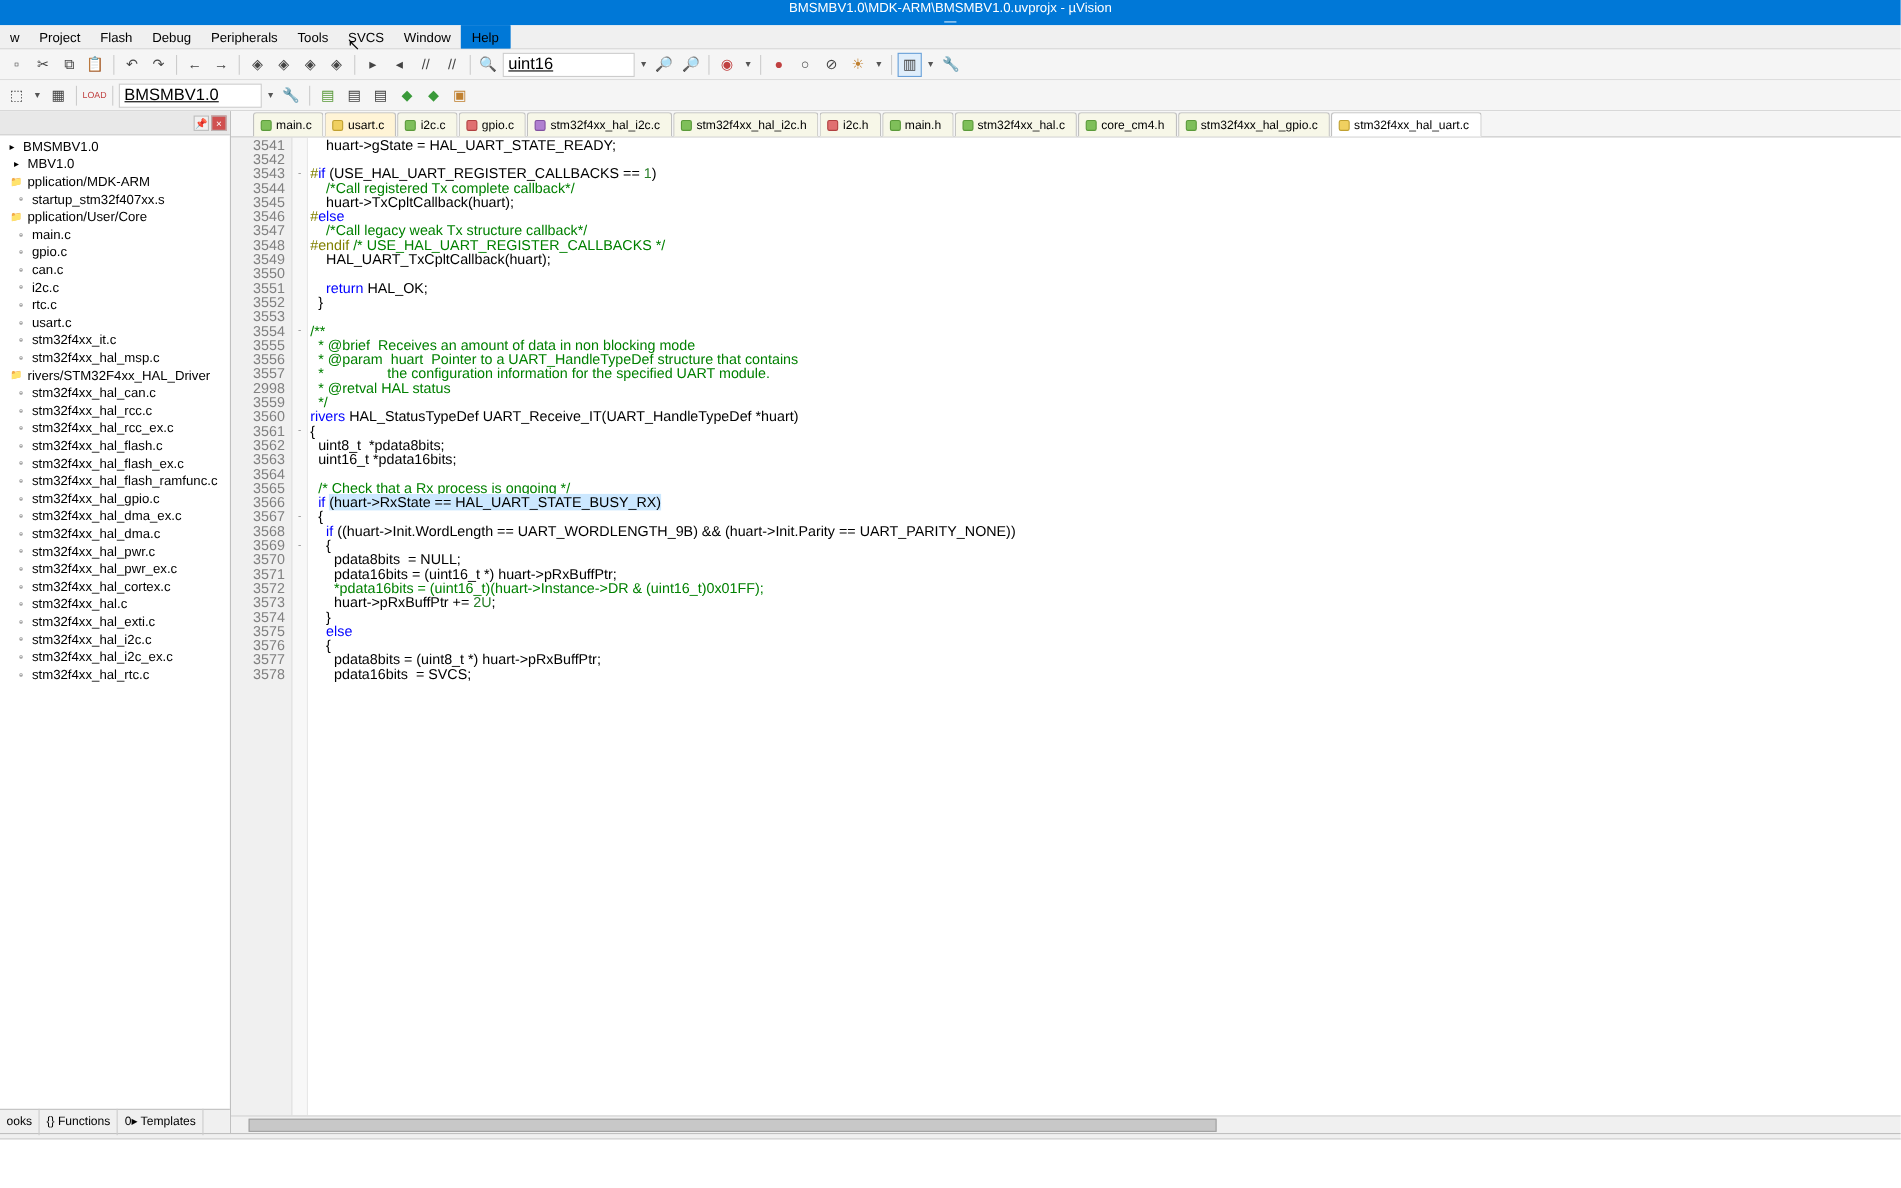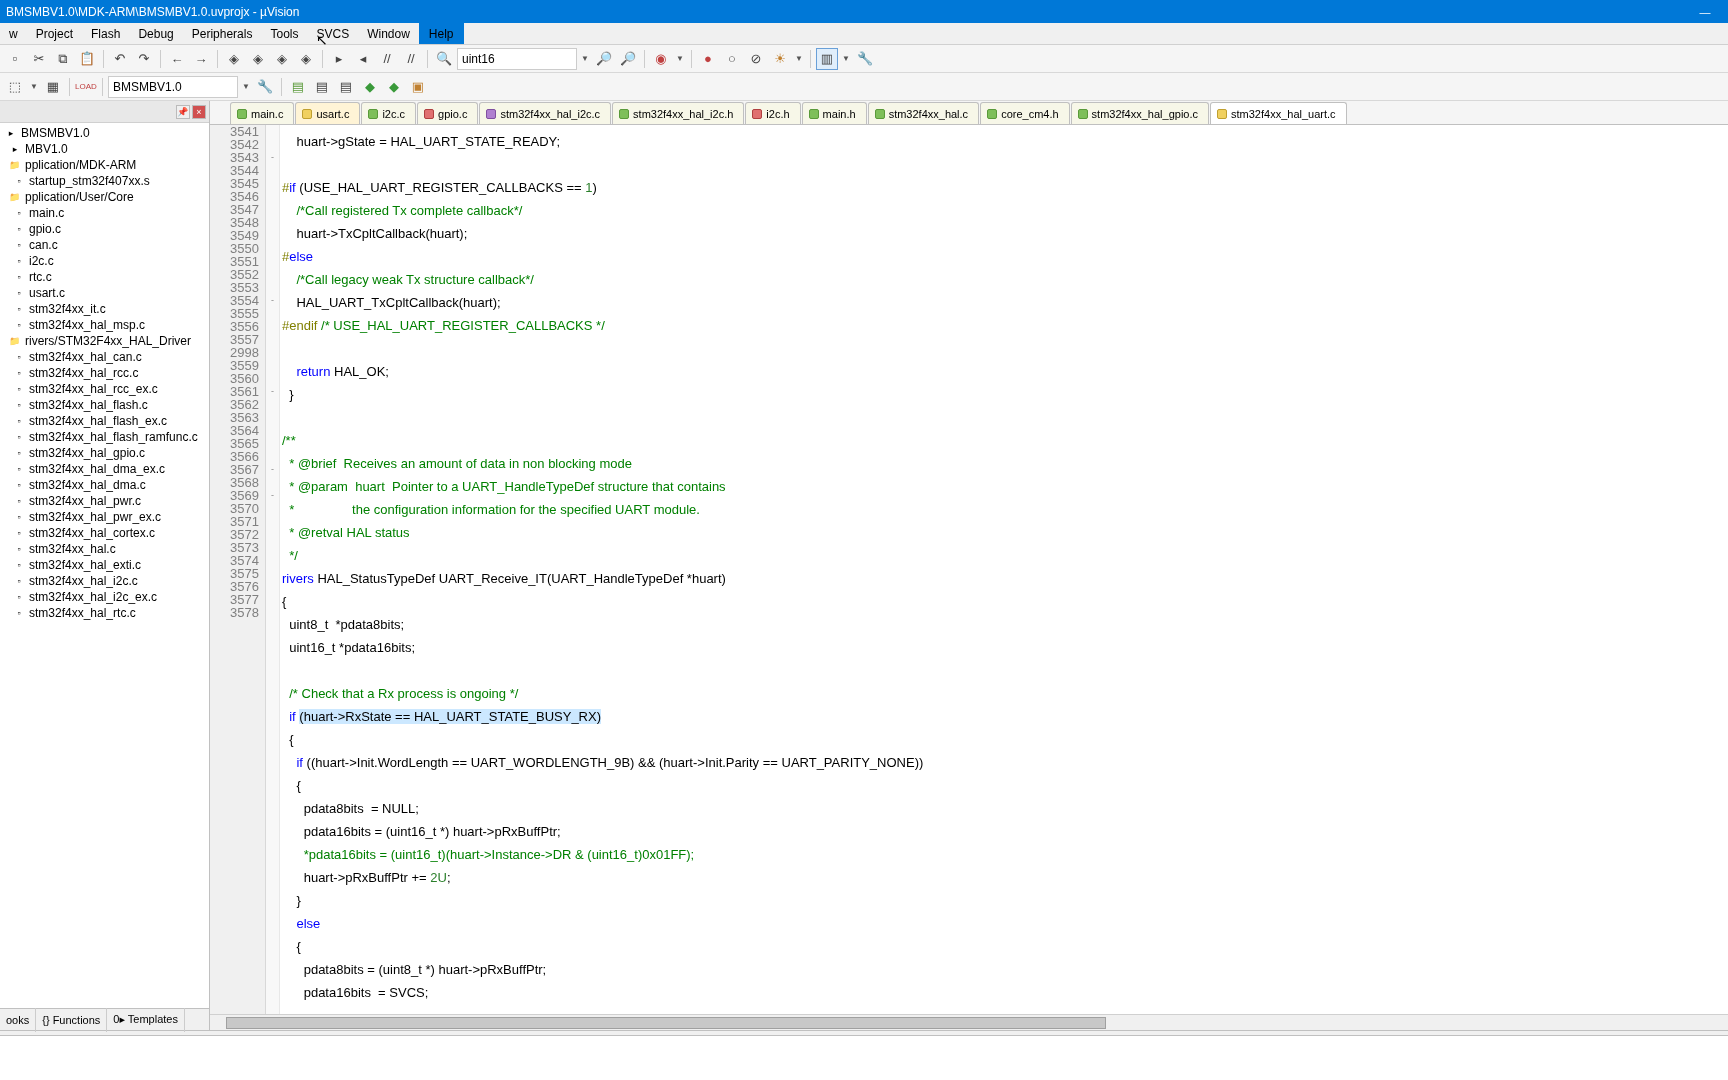--- a/index.html
+++ b/index.html
@@ -1,32 +1,32 @@
 <!DOCTYPE html>
 <html><head>
 <meta charset="utf-8">
 <style>
 * { box-sizing: border-box; margin: 0; padding: 0; font-family: "Segoe UI", Tahoma, sans-serif; }
 html, body { width: 1728px; height: 1080px; overflow: hidden; background: #fff; }
 
 
-.titlebar { height: 23px; background: #0078d7; color: #fff; display: flex; align-items: center; padding: 0 6px; font-size: 12px; }
+.titlebar { height: 23px; background: #0078d7; color: #fff; display: flex; align-items: center; padding: 0 6px; font-size: 12px; flex-direction: column; }
 .titlebar .title { flex: 1; }
 .titlebar .winbtn { width: 34px; text-align: center; font-size: 11px; }
 
 
 .menubar { height: 22px; background: #f0f0f0; border-bottom: 1px solid #d0d0d0; display: flex; align-items: center; font-size: 12px; }
 .menubar .mitem { padding: 0 9px; height: 100%; display: flex; align-items: center; cursor: default; }
 .menubar .mitem.hover { background: #0078d7; color: #000; border: 1px solid #0078d7; }
 
 
 .toolbar { height: 28px; background: #f5f5f5; border-bottom: 1px solid #d8d8d8; display: flex; align-items: center; padding: 0 4px; gap: 2px; font-size: 12px; }
 .tbtn { width: 22px; height: 22px; display: flex; align-items: center; justify-content: center; border: 1px solid transparent; font-size: 13px; color: #444; }
 .tsep { width: 1px; height: 18px; background: #ccc; margin: 0 3px; }
-.tcombo { height: 22px; border: 1px solid #ccc; background: #fff; font-size: 12px; padding: 0 4px; }
+.tcombo { height: 22px; border: 1px solid #ccc; background: #fff; font-size: 15px; padding: 0 4px; text-decoration: underline; }
 .tcombo.w120 { width: 120px; }
 .tcombo.w130 { width: 130px; }
 .tdrop { width: 12px; height: 22px; display: flex; align-items: center; justify-content: center; font-size: 8px; color: #555; }
 
 
 .workarea { display: flex; height: calc(100% - 23px - 22px - 28px - 28px - 20px - 30px); }
 .leftpane { width: 210px; border-right: 1px solid #c0c0c0; display: flex; flex-direction: column; background: #fff; position: relative; }
 .leftpane .panehdr { height: 22px; background: #e8e8e8; display: flex; align-items: center; justify-content: flex-end; gap: 2px; padding: 0 3px; font-size: 10px; border-bottom: 1px solid #d0d0d0; }
 .panehdr .pbtn { width: 14px; height: 14px; display: flex; align-items: center; justify-content: center; border: 1px solid #bbb; font-size: 9px; background: #f0f0f0; }
 .tree { flex: 1; overflow-y: auto; font-size: 12px; padding: 2px 0; }
@@ -48,21 +48,21 @@
 .etab .dot.green { background: #7fbf5a; border:1px solid #5a9a3a;}
 .etab .dot.yellow { background: #f0d060; border:1px solid #c0a030;}
 .etab .dot.red { background: #e07070; border:1px solid #b04040;}
 .etab .dot.purple { background: #b080d0; border:1px solid #8050a0;}
 .codearea { flex: 1; display: flex; overflow: hidden; font-family: Consolas, "Courier New", monospace; font-size: 13px; line-height: 13px; }
 .gutter { width: 56px; background: #f0f0f0; color: #808080; text-align: right; padding: 0 6px 0 0; border-right: 1px solid #d8d8d8; }
 .gutter div { height: 13px; }
 .foldcol { width: 14px; background: #f8f8f8; border-right: 1px solid #e8e8e8; }
 .foldcol div { height: 13px; display: flex; align-items: center; justify-content: center; font-size: 9px; color: #888; }
 .code { flex: 1; background: #fff; padding-left: 2px; overflow: hidden; }
-.code div { height: 13px; white-space: pre; margin-top: 10px; }
+.code div { height: 13px; white-space: pre; }
 .hscroll { height: 16px; background: #f0f0f0; border-top: 1px solid #d0d0d0; position: relative; }
 .hscroll .thumb { position: absolute; left: 16px; top: 2px; height: 12px; width: 880px; background: #c8c8c8; border: 1px solid #a0a0a0; }
 
 
 .kw { color: #0000ff; }
 .cm { color: #008000; }
 .pp { color: #808000; }
 .num { color: #2a7f2a; }
 .hl { background: #cce8ff; }
 
@@ -333,22 +333,22 @@
           <div></div>
         </div>
       <div class="code" id="code">
           <div>    huart-&gt;gState = HAL_UART_STATE_READY;</div>
           <div></div>
           <div><span class="pp">#<span class="kw">if</span></span> (USE_HAL_UART_REGISTER_CALLBACKS == <span class="num">1</span>)</div>
           <div>    <span class="cm">/*Call registered Tx complete callback*/</span></div>
           <div>    huart-&gt;TxCpltCallback(huart);</div>
           <div><span class="pp">#<span class="kw">else</span></span></div>
           <div>    <span class="cm">/*Call legacy weak Tx structure callback*/</span></div>
+          <div><span class="pp">#endif</span> <span class="cm">/* USE_HAL_UART_REGISTER_CALLBACKS */</span></div>
           <div>    HAL_UART_TxCpltCallback(huart);</div>
-          <div><span class="pp">#endif</span> <span class="cm">/* USE_HAL_UART_REGISTER_CALLBACKS */</span></div>
           <div></div>
           <div>    <span class="kw">return</span> HAL_OK;</div>
           <div>  }</div>
           <div></div>
           <div><span class="cm">/**</span></div>
           <div><span class="cm">  * @brief  Receives an amount of data in non blocking mode</span></div>
           <div><span class="cm">  * @param  huart  Pointer to a UART_HandleTypeDef structure that contains</span></div>
           <div><span class="cm">  *                the configuration information for the specified UART module.</span></div>
           <div><span class="cm">  * @retval HAL status</span></div>
           <div><span class="cm">  */</span></div>

